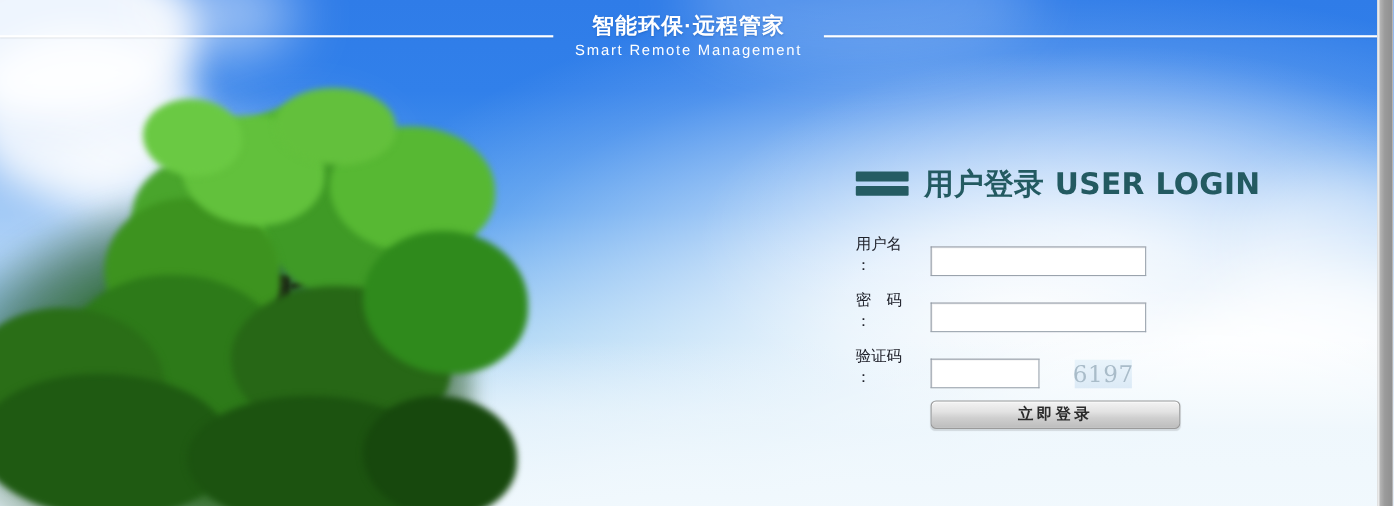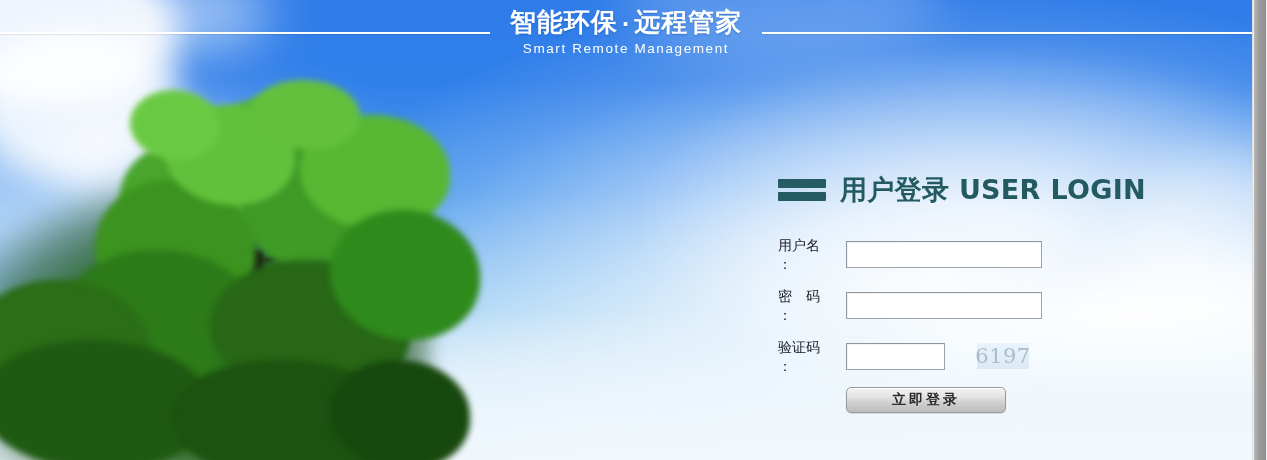--- a/index.html
+++ b/index.html
@@ -123,41 +123,41 @@
   }
   .hdr-rule.left  { margin-right: 18px; margin-top: 0px; }
   .hdr-rule.right { margin-left: 18px; }
   .brand {
     flex: 0 0 auto;
     text-align: center;
     padding: 0 2px;
     line-height: 1;
   }
   .brand-cn {
-    font-family: Liberation Mono, monospace;
-    font-size: 26px;
+    font-family: Liberation Sans, sans-serif;
+    font-size: 20px;
     font-weight: bold;
     color: #ffffff;
     letter-spacing: 1px;
     text-shadow: 0 1px 2px rgba(0,60,140,.35);
     white-space: nowrap;
   }
   .brand-en {
     margin-top: 5px;
     font-family: "Liberation Sans", sans-serif;
     font-size: 13.5px;
     color: #ffffff;
     letter-spacing: 1.6px;
     white-space: nowrap;
   }
 
   
   .login {
     position: absolute;
-    left: 778px; top: 168px;
+    left: 778px; top: 145px;
     width: 420px;
   }
   .login-title {
     display: flex;
     align-items: center;
     gap: 14px;
     height: 44px;
   }
   .bars {
     width: 48px; height: 22px;
@@ -176,21 +176,21 @@
     font-size: 27px;
     font-weight: bold;
     color: #235a61;
     white-space: nowrap;
     letter-spacing: .3px;
   }
 
   .form { margin-top: 22px; }
   .row {
     display: flex;
-    align-items: center;
+    align-items: flex-end;
     margin-bottom: 11px;
   }
   .lab {
     width: 68px;
     flex: 0 0 68px;
     font-family: "DejaVu Sans", sans-serif;
     font-size: 14px;
     color: #20222b;
     line-height: 19px;
     padding-top: 2px;
@@ -226,21 +226,21 @@
     color: #a9bcc9;
     letter-spacing: .5px;
     user-select: none;
   }
 
   .btn-row {
     margin-top: 7px;
     margin-left: 68px;
   }
   .btn {
-    width: 160px;
+    width: 227px;
     height: 26px;
     border: 1px solid #9a9a9a;
     border-radius: 5px;
     background: linear-gradient(180deg, #f3f3f3 0%, #e3e3e3 38%, #cfcfcf 62%, #bdbdbd 100%);
     font-family: "DejaVu Sans", sans-serif;
     font-size: 14px;
     font-weight: bold;
     color: #2b2b2b;
     letter-spacing: 3px;
     cursor: pointer;

